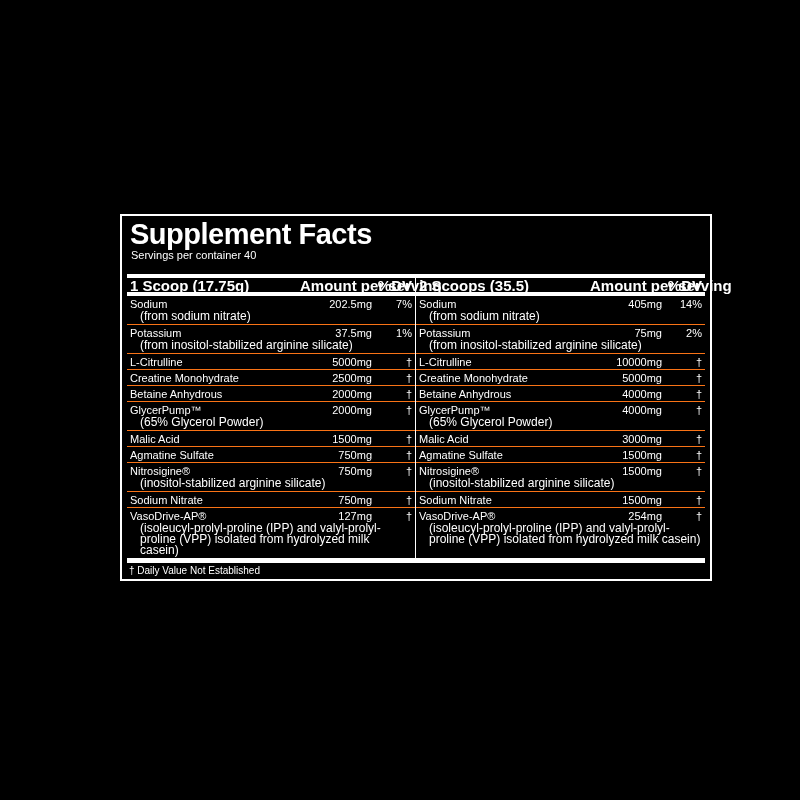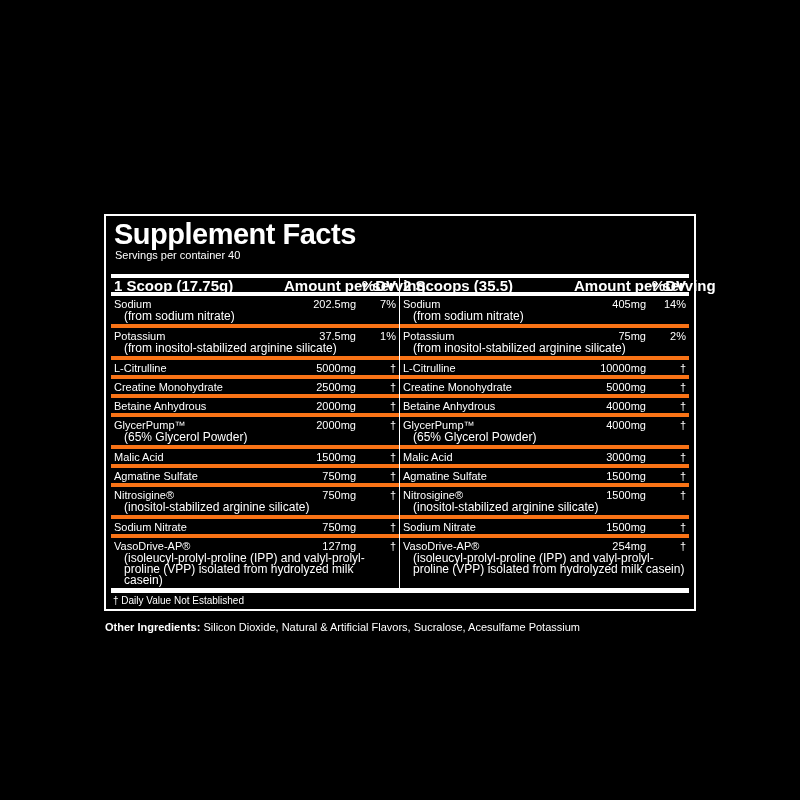--- a/index.html
+++ b/index.html
@@ -7,21 +7,21 @@
     padding: 0;
     width: 800px;
     height: 800px;
     background: #000;
     font-family: "Liberation Sans", sans-serif;
     color: #fff;
     overflow: hidden;
   }
   .wrap {
     position: absolute;
-    left: 104px;
+    left: 120px;
     top: 214px;
     width: 592px;
   }
   .panel {
     border: 2px solid #fff;
     background: #000;
     padding: 2px 5px 0 5px;
     box-sizing: border-box;
   }
   .title {
@@ -42,21 +42,21 @@
   .cols { display: flex; }
   .col { width: 50%; box-sizing: border-box; }
   .col:first-child { border-right: 1px solid #fff; }
   .header-row {
     display: flex;
     font-size: 15px;
     line-height: 11px;
     font-weight: bold;
     padding: 2px 3px 1px 3px;
   }
-  .ing { border-bottom: 4px solid #f97316; }
+  .ing { border-bottom: 1px solid #f97316; }
   .ing.last { border-bottom: 0; }
   .row {
     display: flex;
     font-size: 11px;
     line-height: 12px;
     padding: 2px 3px 1px 3px;
   }
   .name { flex: 1; }
   .amt { width: 72px; text-align: right; flex-shrink: 0; white-space: nowrap; }
   .dv { width: 40px; text-align: right; flex-shrink: 0; }
@@ -268,17 +268,13 @@
               <span class="amt">254mg</span>
               <span class="dv">†</span>
             </div>
             <div class="sub">(isoleucyl-prolyl-proline (IPP) and valyl-prolyl-proline (VPP) isolated from hydrolyzed milk casein)</div>
           </div>
         </div>
       </div>
     <div class="bar thick"></div>
     <div class="footnote">† Daily Value Not Established</div>
   </div>
-  <div class="other">
-    <span class="lbl">Other Ingredients:</span>
-    <span>Silicon Dioxide, Natural &amp; Artificial Flavors, Sucralose, Acesulfame Potassium</span>
-  </div>
 </div>
 
 </body></html>

